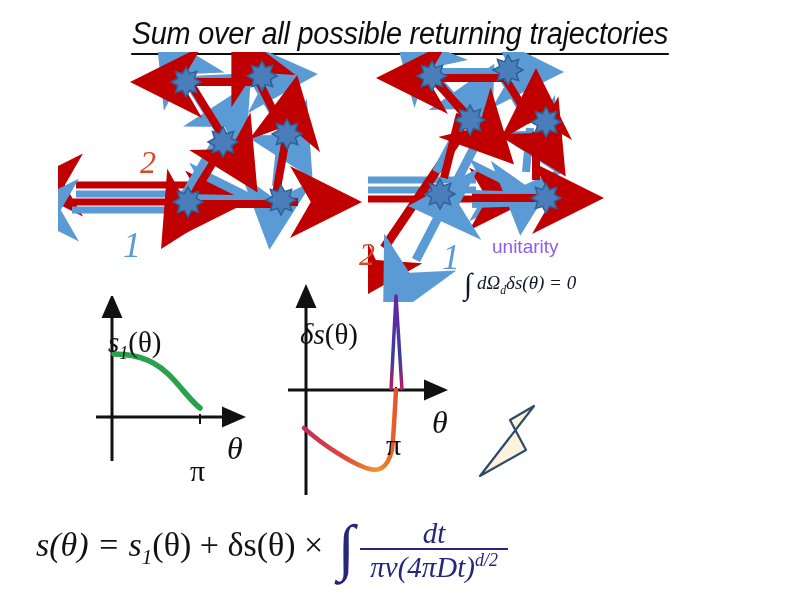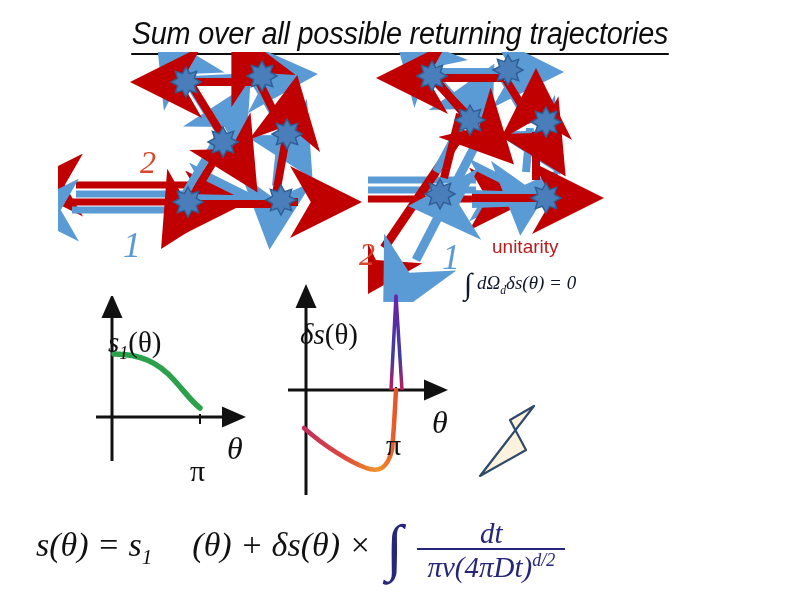--- a/index.html
+++ b/index.html
@@ -17,21 +17,21 @@
   .diagram{ position:absolute; }
   #diagA{ left:58px; top:52px; width:320px; height:250px; }
   #diagB{ left:368px; top:52px; width:320px; height:250px; }
 
   .lbl{ position:absolute; font-family:"Liberation Serif",serif; font-style:italic; }
   .lbl-1{ font-size:36px; color:#5b9bd5; }
   .lbl-2{ font-size:32px; color:#d8472b; }
 
   .unitarity{
     position:absolute; left:492px; top:236px;
-    font-family:"Liberation Sans",sans-serif; font-size:19px; color:#b91c1c;
+    font-family:"Liberation Sans",sans-serif; font-size:19px; color:#8b5cf6;
   }
   .unitfml{
     position:absolute; left:464px; top:262px;
     font-family:"Liberation Serif",serif; font-size:19px; color:#0f172a;
   }
 
   .plot{ position:absolute; }
   #plotA{ left:96px; top:296px; width:215px; height:165px; }
   #plotB{ left:288px; top:280px; width:230px; height:215px; }
 
@@ -212,21 +212,21 @@
     </div>
     <div class="axlabel" style="left:144px; top:88px; font-size:32px;">θ</div>
     <div class="axlabel" style="left:98px; top:112px; font-size:30px; font-style:normal;">π</div>
   </div>
 
   <svg style="position:absolute; left:470px; top:398px; width:120px; height:105px; overflow:visible;">
     <path d="M64,8 L10,78 L56,52 L40,22 Z" fill="#fdf2dd" stroke="#2e4a6b" stroke-width="2.2" stroke-linejoin="round"></path>
   </svg>
 
   <div class="mainfml">
-    <span style="font-style:italic;">s(θ) = s</span><sub style="font-style:italic;">1</sub><span style="font-style:italic;margin-left:40px;">(θ) + δs(θ) ×</span>
+    <span style="font-style:italic;">s(θ) = s</span><sub style="font-style:italic;">1</sub><span style="">(θ) + δs(θ) ×</span>
     <span class="blue" style="font-size:62px; position:relative; top:12px; left:6px; font-style:italic;">∫</span>
-    <span class="frac blue" style="position:relative; left:12px; top:2px;">
+    <span class="frac blue" style="position:relative; left:3px; top:2px;">
       <span class="num" style="font-style:italic;">dt</span>
       <span class="den"><span style="font-style:italic;">πν(4πDt)</span><sup style="font-style:italic;">d/2</sup></span>
     </span>
   </div>
 
 </div>
 
 </body></html>

